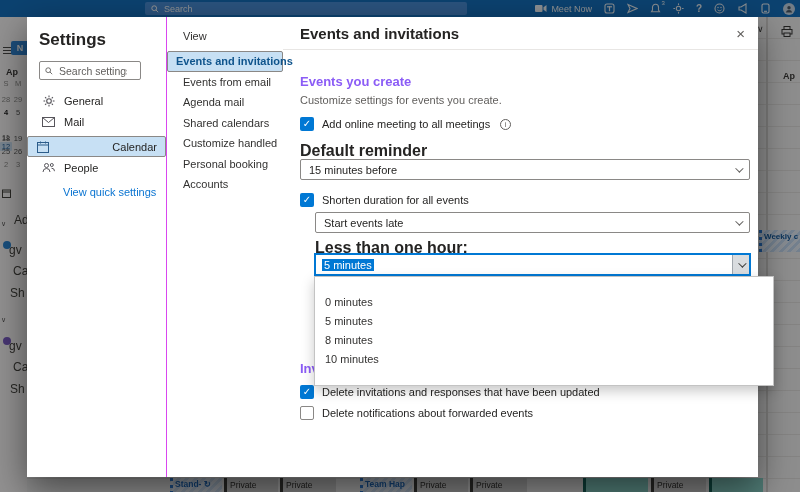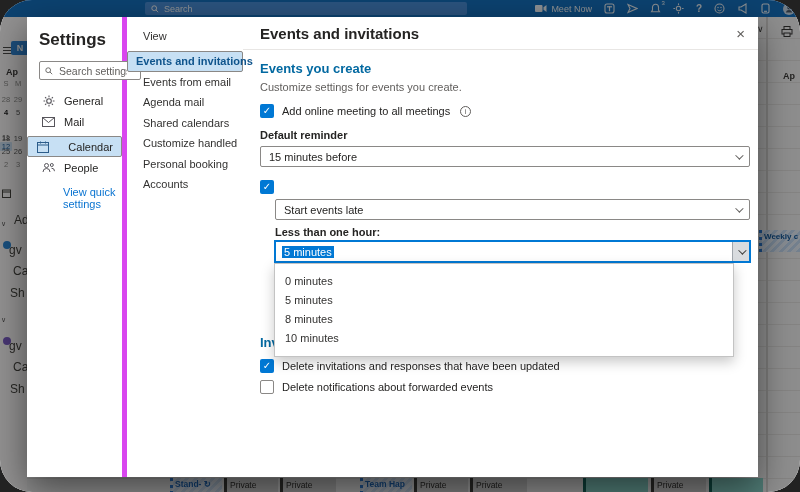--- a/index.html
+++ b/index.html
@@ -1,17 +1,17 @@
 <!DOCTYPE html>
 <html><head>
 <meta charset="utf-8">
 <style>
   * { box-sizing: border-box; }
   body { margin:0; font-family:"Liberation Sans", sans-serif; background:#222; }
-  .screen { position:relative; width:800px; height:492px; overflow:hidden; background:#fff;border-radius:32px; }
+  .screen { position:relative; width:800px; height:492px; overflow:hidden; background:#fff; }
 
   
   .topbar { position:absolute; left:0; top:0; width:800px; height:17px; background:#1672c1; }
   .search-pill { position:absolute; left:145px; top:2px; width:322px; height:13px; background:#4a90d9; border-radius:2px; display:flex; align-items:center; gap:5px; padding:0 6px; color:#f2f7fc; font-size:9px; }
   .mag { width:8px; height:8px; flex:none; }
   .tb-right { position:absolute; right:5px; top:0; height:17px; display:flex; align-items:center; gap:12px; color:#fff; }
   .tb-right .ti { display:flex; align-items:center; opacity:.92; position:relative; }
   .meetnow { display:flex; align-items:center; gap:4px; font-size:9px; color:#fff; opacity:.95; }
   .qmark { font-size:10px; font-weight:bold; line-height:10px; }
   .bell-badge { position:absolute; top:-3px; right:-4px; font-size:6px; color:#fff; }
@@ -44,55 +44,55 @@
   .bstrip { position:absolute; left:0; top:478px; right:0; height:14px; }
   .ev { position:absolute; top:0; height:16px; font-size:8.5px; overflow:hidden; white-space:nowrap; }
   .ev.tent { background:repeating-linear-gradient(135deg,#e9f1fb 0 3px,#cfe2f7 3px 6px); color:#1f6cc0; font-weight:bold; border-left:3px dotted #2f7ed8; padding:1px 1px 0 2px; }
   .ev.gray { background:#d8d8d8; border-left:3px solid #3f3e3c; color:#2f2e2c; padding:2px 0 0 3px; }
   .ev.teal { background:#8ad6cc; border-left:3px solid #17685e; }
 
   .overlay { position:absolute; inset:0; background:rgba(0,0,0,.42); z-index:5; }
 
   
   .dialog { position:absolute; left:27px; top:17px; width:731px; height:460px; background:#fff; z-index:10; display:flex; box-shadow:0 12px 34px rgba(0,0,0,.5); }
-  .dcol1 { width:100px; flex:none; padding:10px 0 0 12px; border-right:5px solid #d946ef; }
+  .dcol1 { width:140px; flex:none; padding:10px 0 0 12px; border-right:1px solid #d946ef; }
   .dcol1 h1 { font-size:17px; margin:3px 0 11px; color:#252423; font-weight:bold; }
   .s-search { width:102px; height:19px; border:1px solid #8a8886; border-radius:2px; display:flex; align-items:center; gap:4px; padding:0 5px; background:#fff; margin-bottom:10px; }
   .s-search input { border:none; outline:none; width:72px; font-size:10.5px; color:#252423; font-family:"Liberation Sans",sans-serif; }
   .s-search input::placeholder { color:#605e5c; }
   .navrow { display:flex; align-items:center; gap:9px; height:21px; font-size:11px; color:#252423; margin-left:-12px; padding-left:15px; }
   .navrow.sel { background:#c7e0f4; }
   .nicon { width:13px; height:13px; flex:none; color:#57555b; display:flex; align-items:center; justify-content:center; }
   .quick { color:#0a74d1; font-size:11px; margin:8px 0 0 24px; }
 
   .dcol2 { width:116px; flex:none; padding-top:9px; }
   .catrow { height:20.5px; line-height:20.5px; padding-left:16px; font-size:11px; color:#323130; white-space:nowrap; }
   .catrow.sel { background:#c7e0f4; color:#0f548c; font-weight:bold; }
 
   .dmain { flex:1; position:relative; }
   .dhead { height:33px; border-bottom:1px solid #e8e6e4; display:flex; align-items:center; justify-content:space-between; padding:0 13px 0 17px; }
   .dhead .ttl { font-size:15px; font-weight:bold; color:#252423; }
   .close { font-size:15px; color:#605e5c; line-height:15px; cursor:default; }
   .dbody { padding:0 8px 0 17px; }
-  .sec-h { font-size:13px; font-weight:bold; color:#0369a1; margin-top:11px; height:15px; }
+  .sec-h { font-size:13px; font-weight:bold; color:#8b5cf6; margin-top:24px; height:15px; }
   .desc { font-size:11px; color:#605e5c; margin-top:5px; height:13px; }
   .cbrow { display:flex; align-items:center; gap:8px; margin-top:9px; height:16px; font-size:11px; color:#252423; }
   .cb-on { width:14px; height:14px; border-radius:2px; background:#0078d4; color:#fff; font-size:10px; line-height:14px; text-align:center; flex:none; }
   .cb-off { width:14px; height:14px; border-radius:2px; border:1px solid #8a8886; background:#fff; flex:none; }
   .info { width:11px; height:11px; border-radius:50%; border:1px solid #605e5c; color:#605e5c; font-size:7.5px; line-height:9px; text-align:center; margin-left:2px; }
-  .lbl-b { font-size:11px; font-weight:bold; color:#252423; margin-top:10px; height:13px; }
+  .lbl-b { font-size:16px; font-weight:bold; color:#252423; margin-top:10px; height:13px; }
   .sel { height:21px; border:1px solid #8a8886; border-radius:2px; display:flex; align-items:center; justify-content:space-between; padding:0 8px; font-size:11px; color:#252423; margin-top:4px; background:#fff; }
   .chev { width:6px; height:6px; border-right:1.2px solid #605e5c; border-bottom:1.2px solid #605e5c; transform:rotate(45deg) translateY(-2px); }
   .indent { margin-left:15px; }
   .indent .lbl-b { margin-top:6px; }
   .combo { position:relative; margin-top:2px; height:21px; border:1px solid #0078d4; outline:1px solid #0078d4; display:flex; align-items:center; background:#fff; }
   .seltext { margin-left:6px; background:#0078d4; color:#fff; font-size:11px; padding:0 2px; }
   .combo-btn { margin-left:auto; width:17px; align-self:stretch; background:#d9dcdf; border-left:1px solid #a0a6ac; display:flex; align-items:center; justify-content:center; }
   .combo-btn .chev { border-color:#3c3b39; }
-  .dropdown { position:absolute; left:-2px; top:calc(100% + 2px); width:460px; background:#fff; border:1px solid #c3c3c3; box-shadow:0 5px 12px rgba(0,0,0,.22); z-index:4; padding:8px 0; }
+  .dropdown { position:absolute; left:-2px; top:calc(100% + 2px); width:460px; background:#fff; border:1px solid #c3c3c3; box-shadow:0 5px 12px rgba(0,0,0,.22); z-index:4; padding:16px 0; }
   .opt { height:19px; line-height:19px; padding-left:10px; font-size:11px; color:#323130; }
   .spacer { height:62px; }
 </style>
 </head>
 <body>
 
 <div class="screen">
 
   <div class="topbar">
     <div class="search-pill">
@@ -339,20 +339,21 @@
         </div>
 
         <div class="lbl-b">Default reminder</div>
         <div class="sel">
           <span>15 minutes before</span>
           <span class="chev"></span>
         </div>
 
         <div class="cbrow" style="margin-top:12px;">
           <span class="cb-on"><span>✓</span></span>
+          <span>Shorten duration for all events</span>
         </div>
 
         <div class="indent">
           <div class="sel">
             <span>Start events late</span>
             <span class="chev"></span>
           </div>
 
           <div class="lbl-b">Less than one hour:</div>
           <div class="combo">

